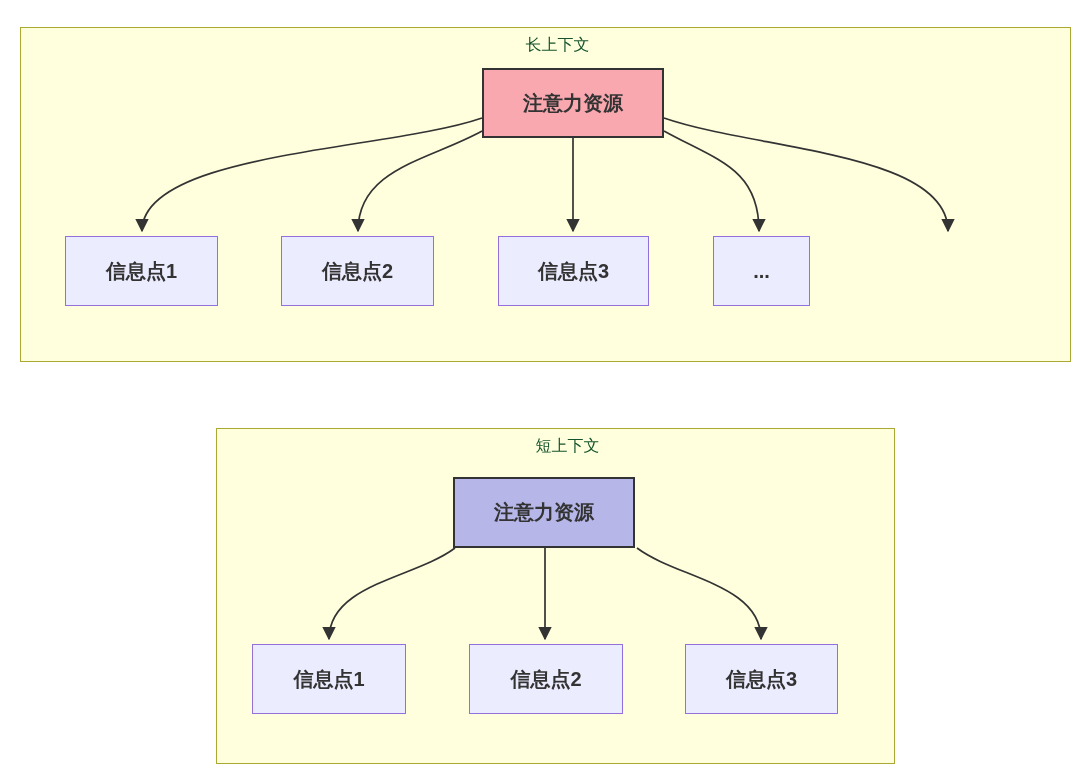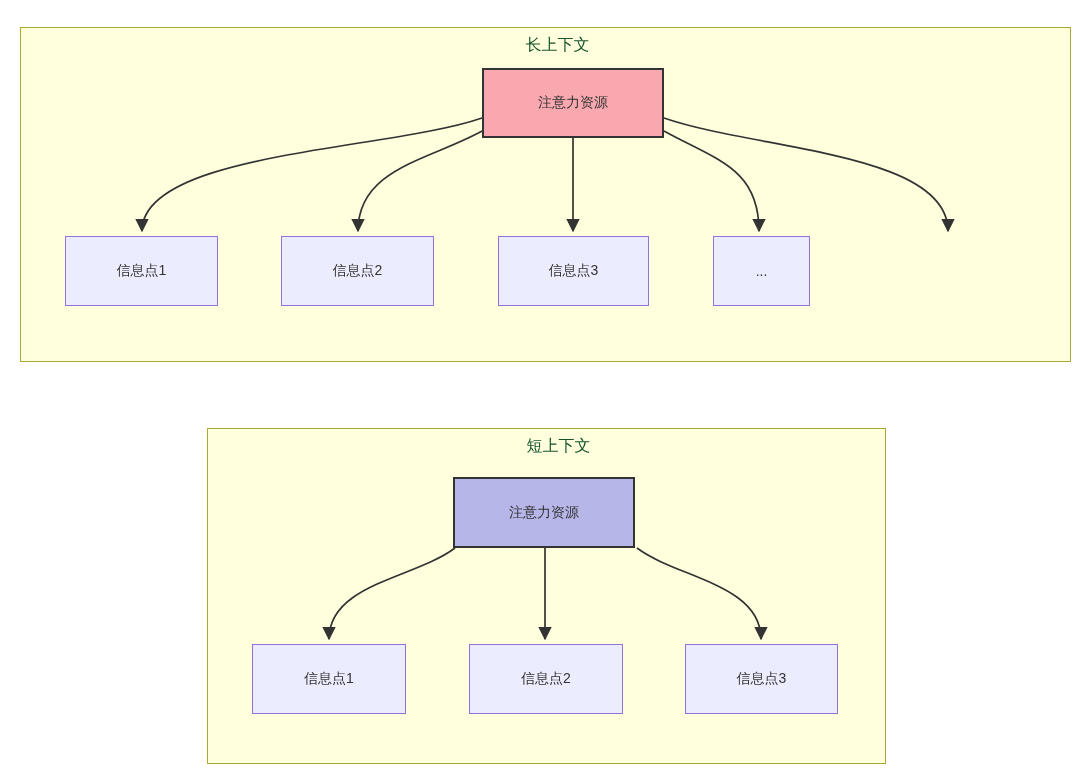--- a/index.html
+++ b/index.html
@@ -43,31 +43,32 @@
   }
   .node {
     position: absolute;
     display: flex;
     align-items: center;
     justify-content: center;
     box-sizing: border-box;
     background: #ececff;
     border: 1px solid #9370db;
     color: #333333;
-    font-size: 14px;
+    font-size: 20px;
     z-index: 3;
+    font-weight: bold;
   }
   .attn {
     border: 2px solid #333333;
   }
   .attn-long  { left: 482px; top: 68px;  width: 182px; height: 70px; background: #f9a8b0; }
   .attn-short { left: 453px; top: 477px; width: 182px; height: 71px; background: #b6b6e9; }
 
   .sg-long  { left: 20px;  top: 27px;  width: 1049px; height: 333px; }
-  .sg-short { left: 207px; top: 428px; width: 677px;  height: 334px; }
+  .sg-short { left: 216px; top: 428px; width: 677px;  height: 334px; }
 
   .ln1  { left: 65px;  top: 236px; width: 153px; height: 70px; }
   .ln2  { left: 281px; top: 236px; width: 153px; height: 70px; }
   .ln3  { left: 498px; top: 236px; width: 151px; height: 70px; }
   .ln4  { left: 713px; top: 236px; width: 97px;  height: 70px; }
   .ln5  { left: 871px; top: 236px; width: 153px; height: 70px; }
 
   .sn1  { left: 252px; top: 644px; width: 154px; height: 70px; }
   .sn2  { left: 469px; top: 644px; width: 154px; height: 70px; }
   .sn3  { left: 685px; top: 644px; width: 153px; height: 70px; }

